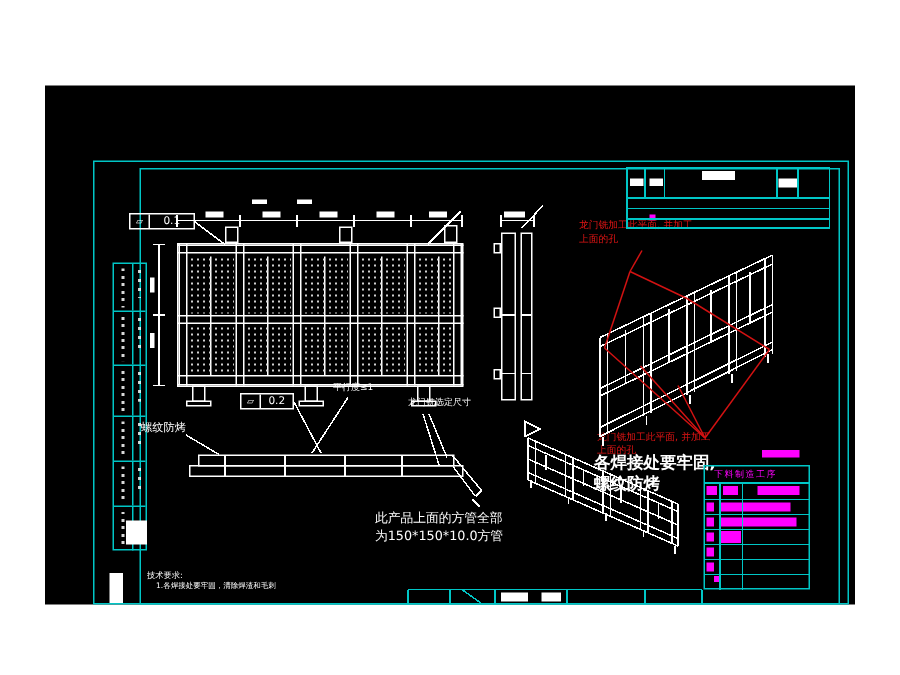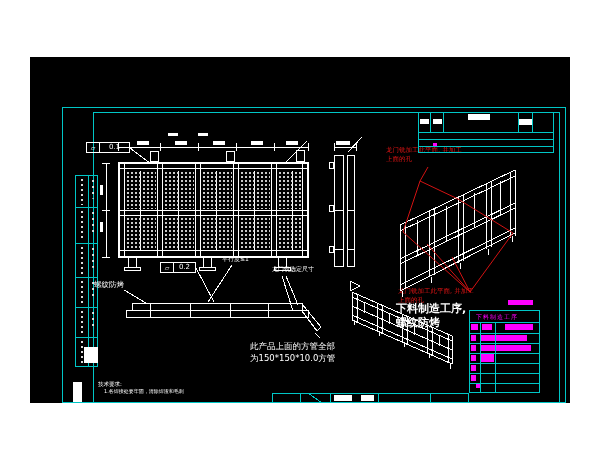--- a/index.html
+++ b/index.html
@@ -142,21 +142,21 @@
     <span class="val">0.2</span>
   </div>
 
   <div class="txt" style="left:94px;top:281px;font-size:7.5px;">螺纹防烤</div>
   <div class="txt" style="left:222px;top:256px;font-size:6px;">平行度≤1</div>
   <div class="txt" style="left:272px;top:266px;font-size:6px;">龙门铣选定尺寸</div>
   <div class="txt red" style="left:386px;top:147px;font-size:6.5px;">龙门铣加工此平面, 并加工</div>
   <div class="txt red" style="left:386px;top:156px;font-size:6.5px;">上面的孔</div>
   <div class="txt red" style="left:398px;top:288px;font-size:6.5px;">龙门铣加工此平面, 并加工</div>
   <div class="txt red" style="left:398px;top:297px;font-size:6.5px;">上面的孔</div>
-  <div class="txt" style="left:396px;top:303px;font-size:11px;font-weight:bold;">下料制造工序,</div>
+  <div class="txt" style="left:396px;top:303px;font-size:11px;font-weight:bold;">各焊接处要牢固,</div>
   <div class="txt" style="left:396px;top:317px;font-size:11px;font-weight:bold;">螺纹防烤</div>
   <div class="txt" style="left:250px;top:342px;font-size:8.5px;">此产品上面的方管全部</div>
   <div class="txt" style="left:250px;top:354px;font-size:8.5px;">为150*150*10.0方管</div>
   <div class="txt" style="left:98px;top:381px;font-size:5.5px;">技术要求:</div>
   <div class="txt" style="left:104px;top:389px;font-size:5px;">1.各焊接处要牢固，清除焊渣和毛刺</div>
 
   <div class="ptable">
     <div class="txt magtxt" style="left:6px;top:3px;font-size:6px;letter-spacing:1px;">下料制造工序</div>
   </div>
   <div class="mag" style="left:508px;top:300px;width:25px;height:5px;"></div>

